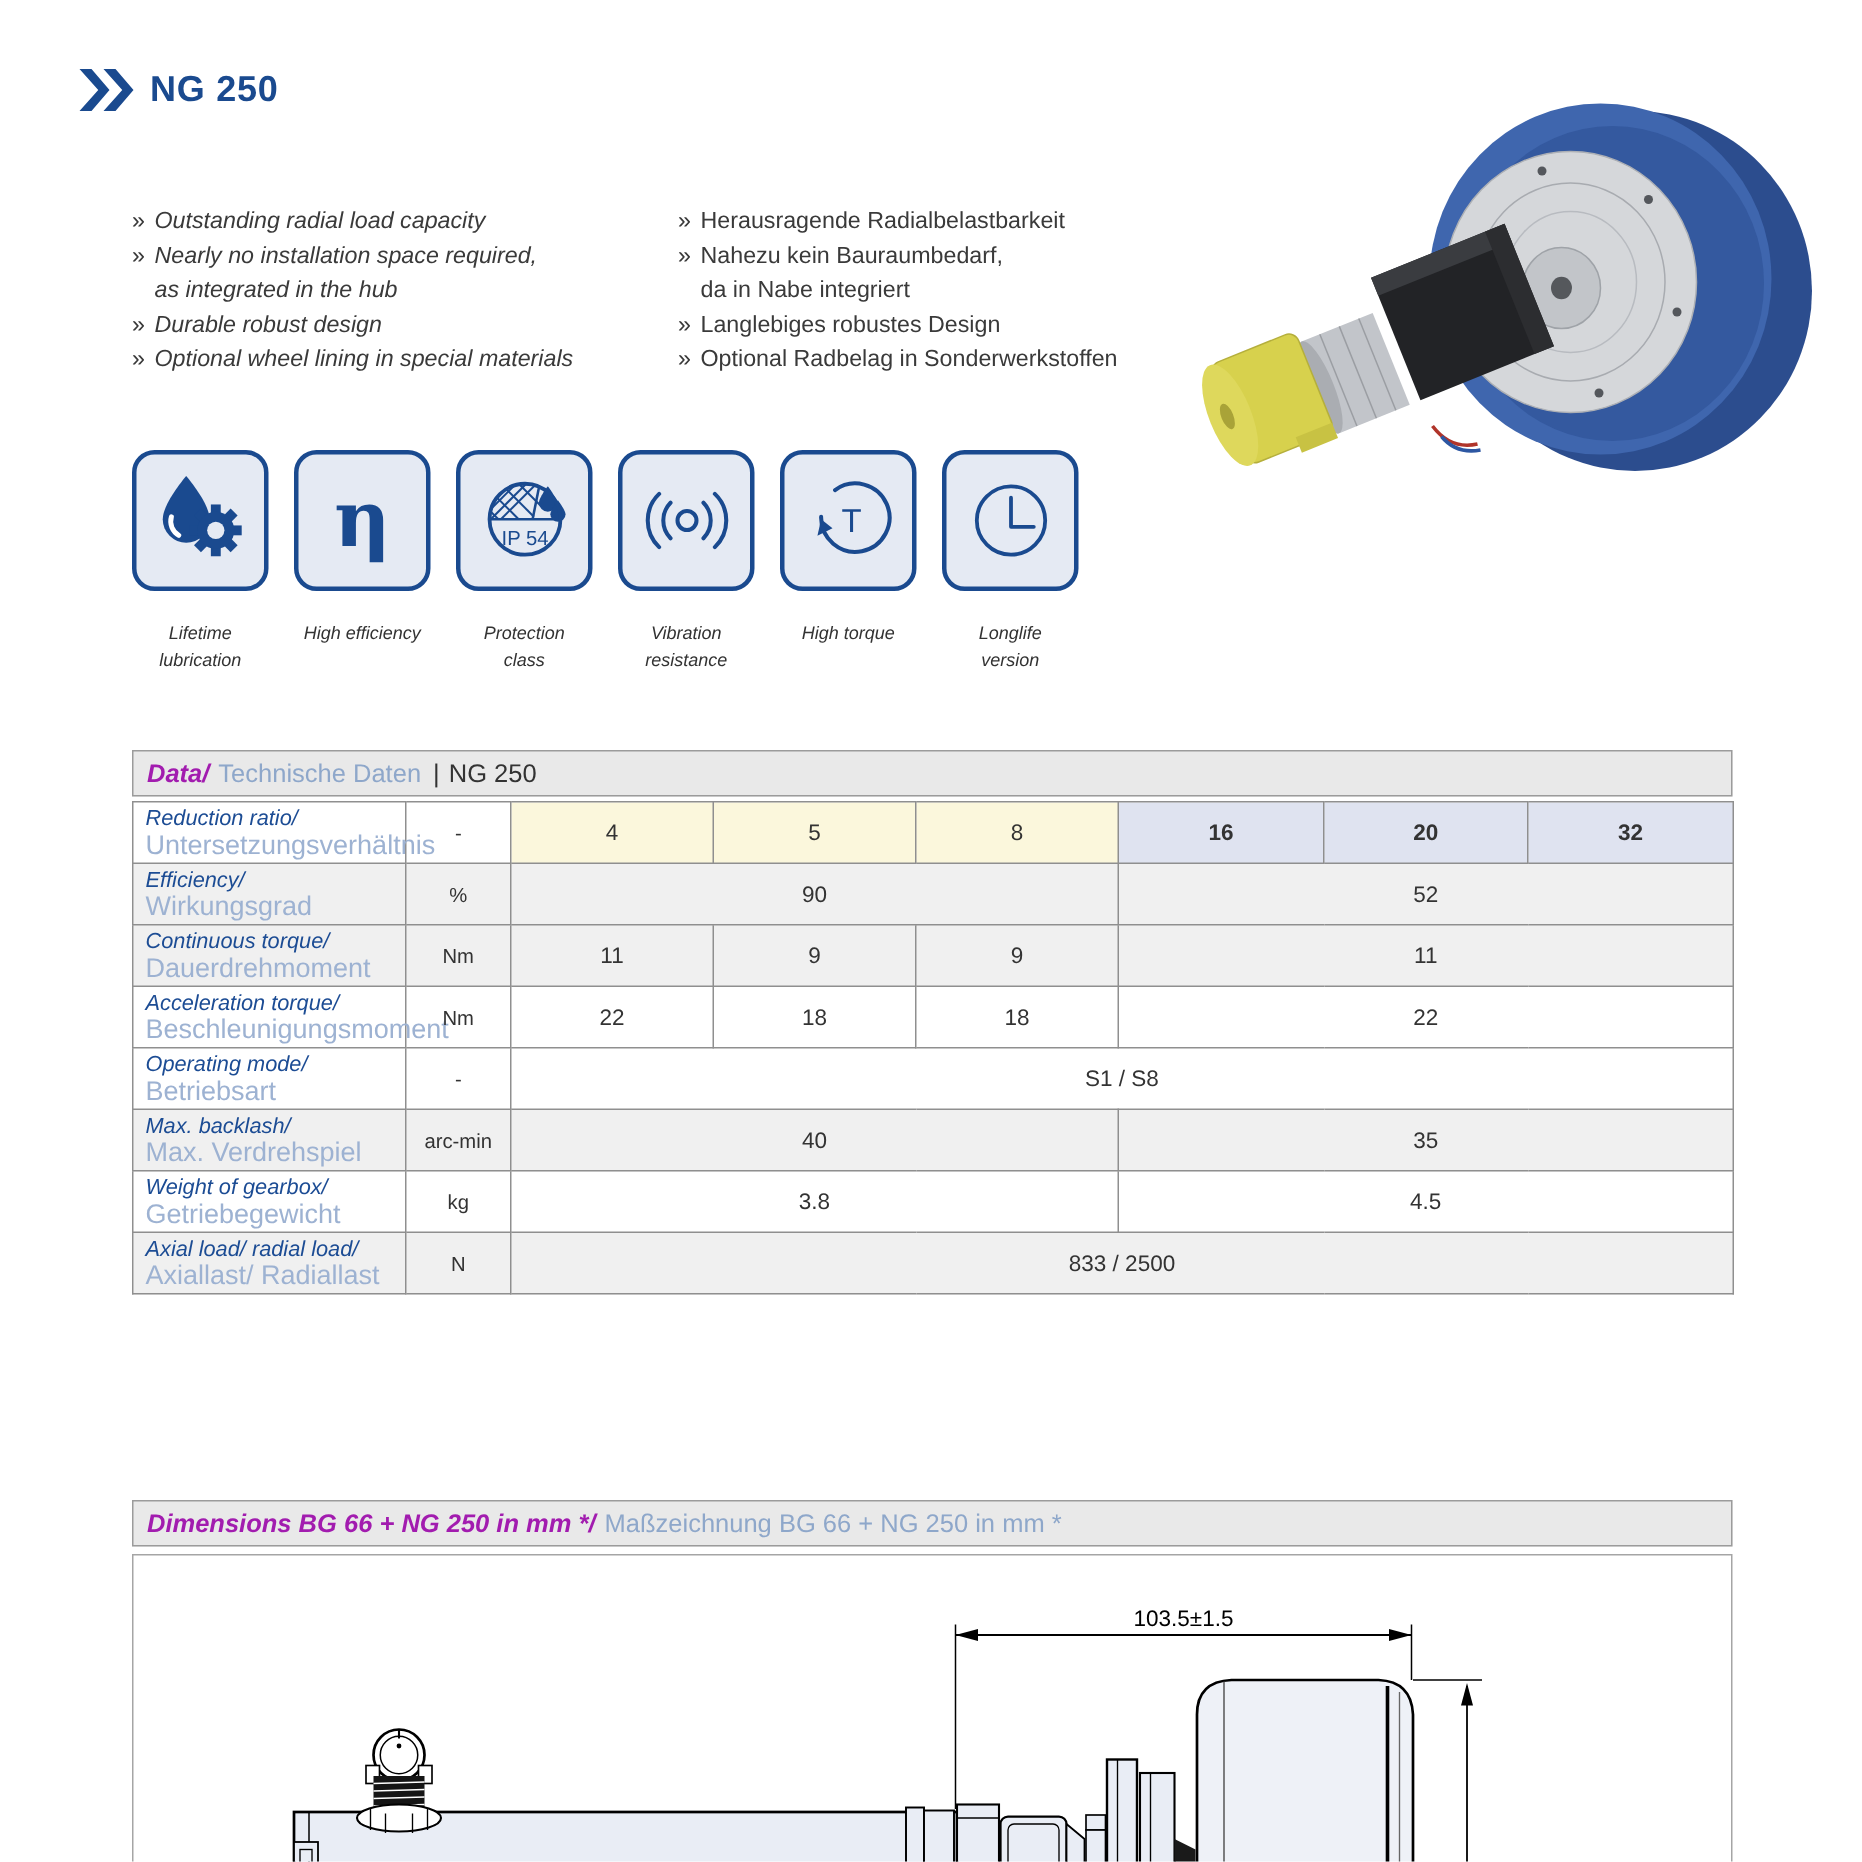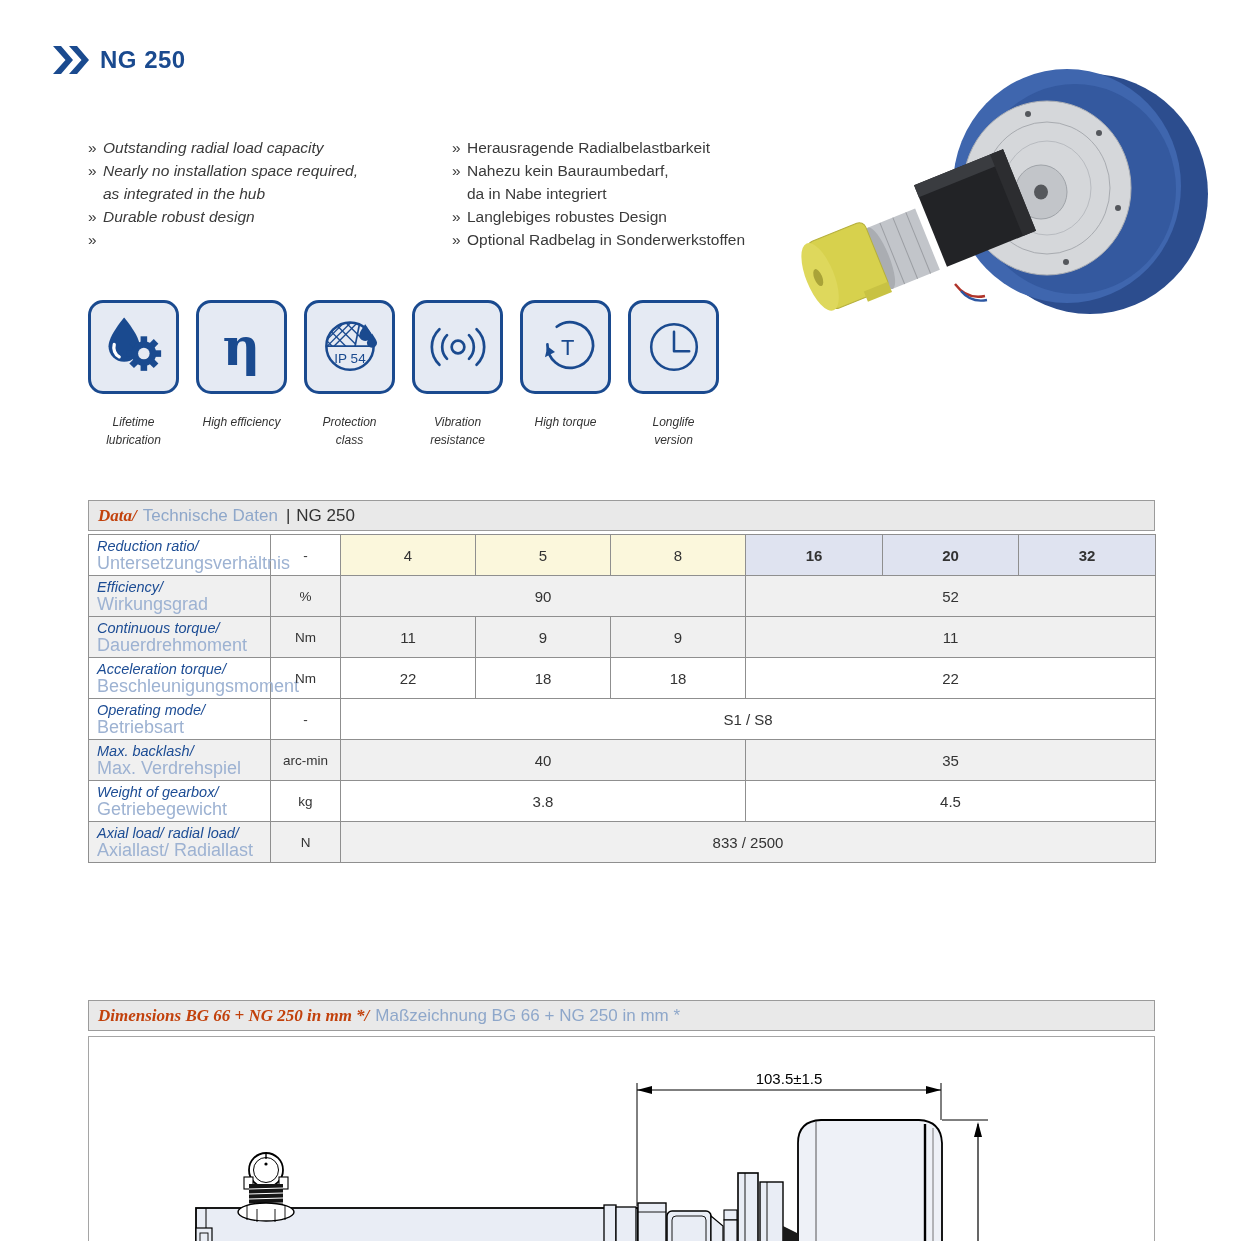--- a/index.html
+++ b/index.html
@@ -33,21 +33,21 @@
     font-style:italic; font-size:12px; line-height:18px; color:#333;
   }
   .eta-glyph { font-family:"DejaVu Serif", serif; font-weight:bold; font-size:52px; color:#1a4a8f; line-height:1; }
 
   
   .bar {
     position:absolute; left:88px; width:1067px; height:31px;
     background:#e9e9e9; border:1px solid #9b9b9b;
     display:flex; align-items:center; padding-left:9px; font-size:17px;
   }
-  .bar .t-en { color:#c2410c; font-weight:bold; font-style:italic;font-family:Liberation Serif, serif; }
+  .bar .t-en { color:#a21caf; font-weight:bold; font-style:italic; }
   .bar .t-de { color:#8ea7ca; margin-left:6px; }
   .bar .t-sep { color:#333; margin-left:8px; }
   .bar .t-model { color:#333; margin-left:6px; }
 
   
   .data-table {
     position:absolute; left:88px; top:534px; width:1067px;
     border-collapse:collapse; table-layout:fixed;
   }
   .data-table td { border:1px solid #8f8f8f; height:41px; vertical-align:middle; }
@@ -87,20 +87,21 @@
       <span class="marker">»</span>
       <span class="btext pre">Nearly no installation space required,
 as integrated in the hub</span>
     </div>
   <div class="bullet">
       <span class="marker">»</span>
       <span class="btext pre">Durable robust design</span>
     </div>
   <div class="bullet">
       <span class="marker">»</span>
+      <span class="btext pre">Optional wheel lining in special materials</span>
     </div>
 </div>
 <div class="features-de">
   <div class="bullet">
       <span class="marker">»</span>
       <span class="btext pre">Herausragende Radialbelastbarkeit</span>
     </div>
   <div class="bullet">
       <span class="marker">»</span>
       <span class="btext pre">Nahezu kein Bauraumbedarf,

